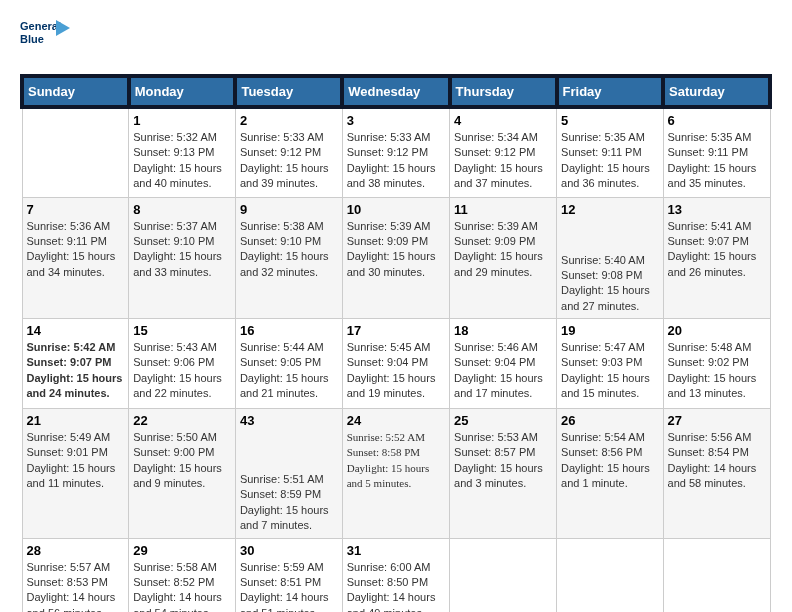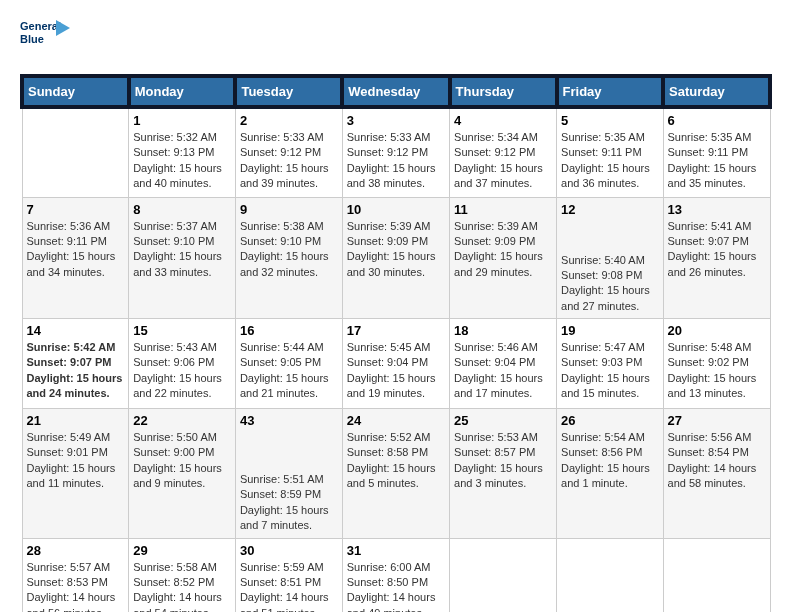--- a/index.html
+++ b/index.html
@@ -267,21 +267,21 @@
         </td>
         <td>
           <span class="day-num">43</span>
           <div class="day-info" style="white-space: pre-line; margin-top: 44px;">Sunrise: 5:51 AM
 Sunset: 8:59 PM
 Daylight: 15 hours
 and 7 minutes.</div>
         </td>
         <td>
           <span class="day-num">24</span>
-          <div class="day-info" style="white-space: pre-line;">Sunrise: 5:52 AM
+          <div class="day-info" style="white-space: pre-line; font-family: Liberation Serif, serif;">Sunrise: 5:52 AM
 Sunset: 8:58 PM
 Daylight: 15 hours
 and 5 minutes.</div>
         </td>
         <td>
           <span class="day-num">25</span>
           <div class="day-info" style="white-space: pre-line;">Sunrise: 5:53 AM
 Sunset: 8:57 PM
 Daylight: 15 hours
 and 3 minutes.</div>

